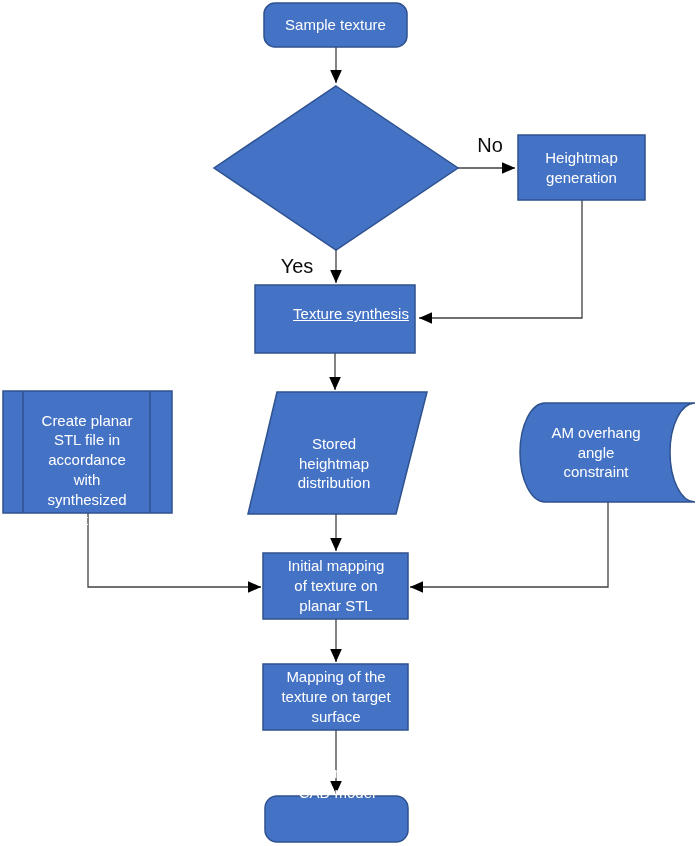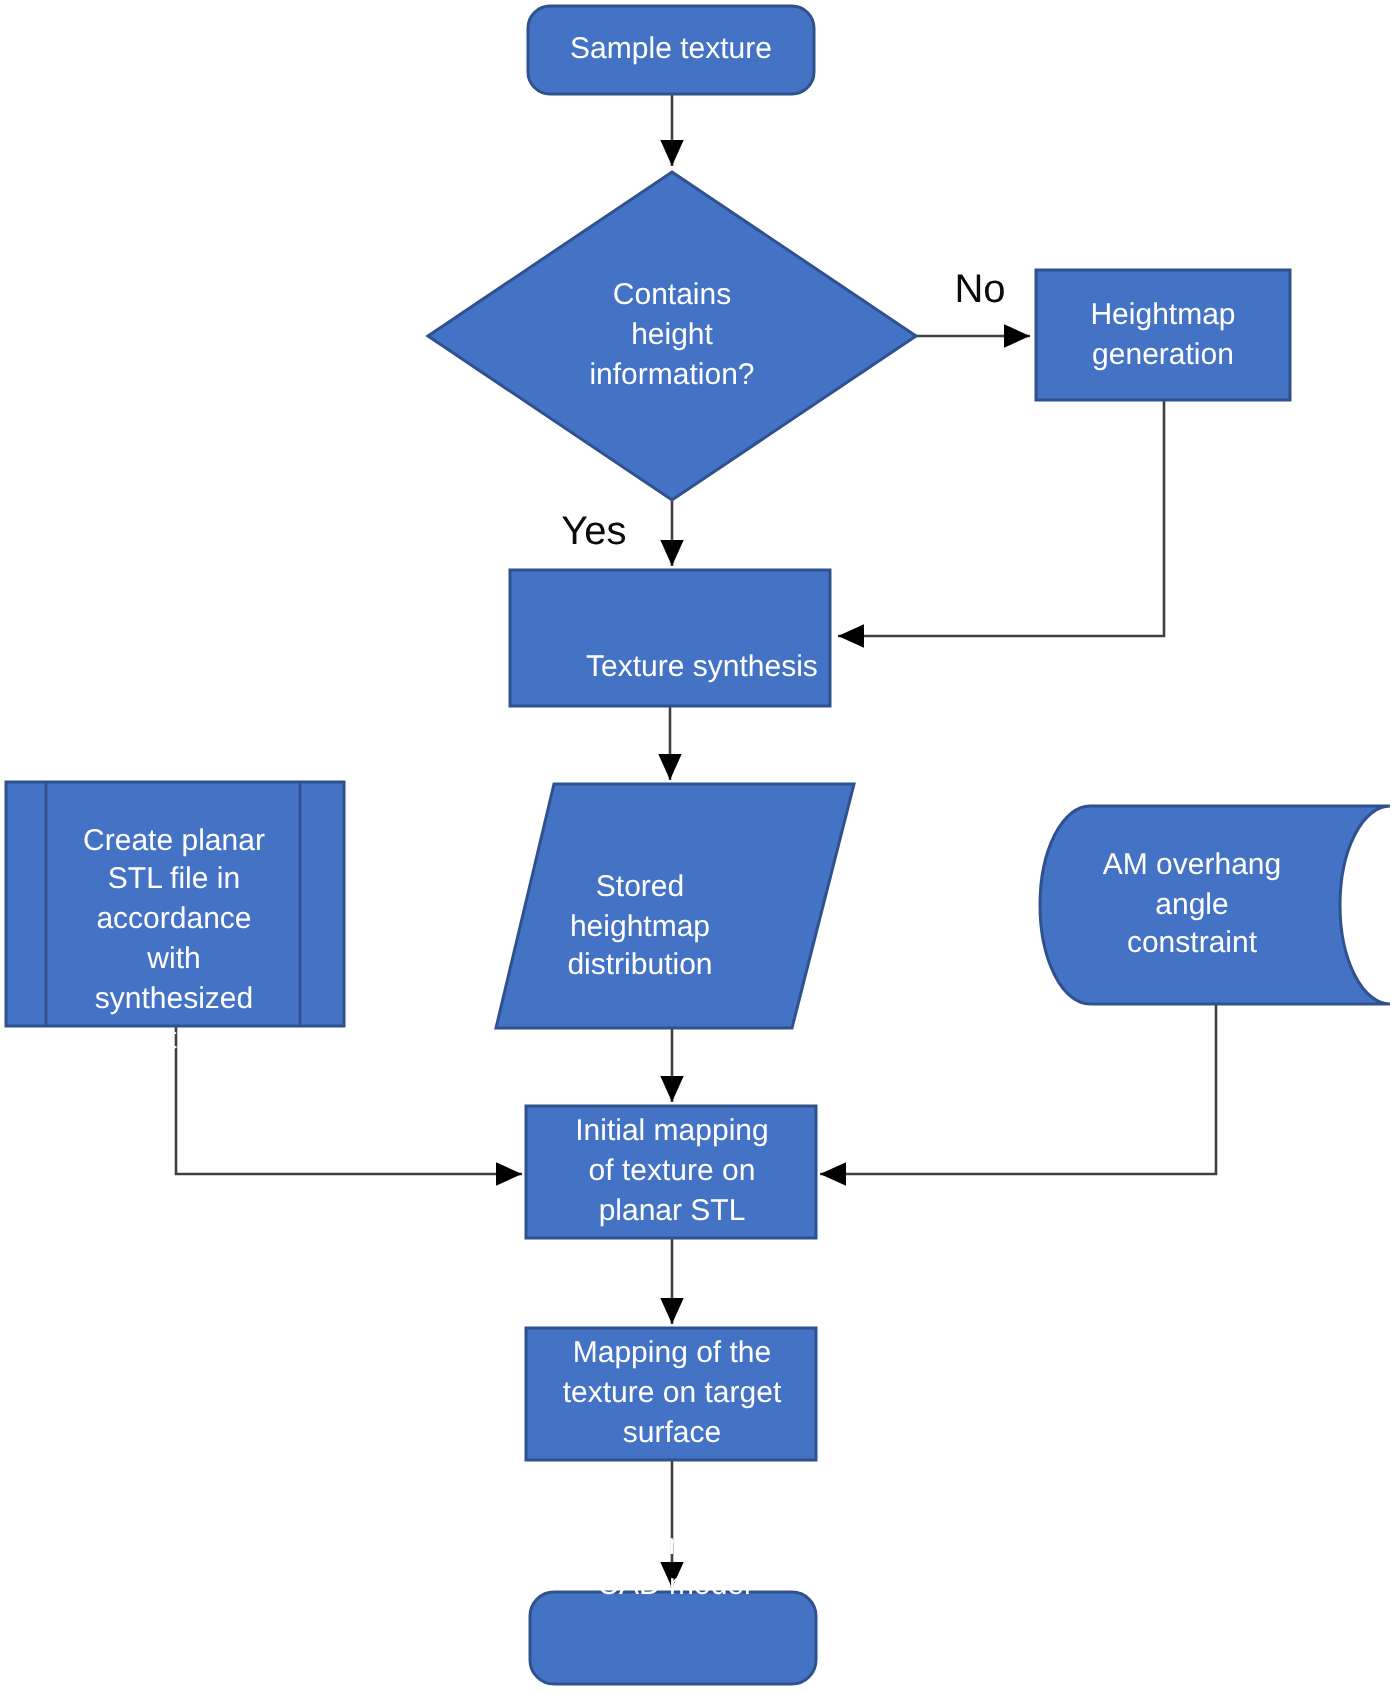--- a/index.html
+++ b/index.html
@@ -64,27 +64,26 @@
       <line x1="150" y1="391" x2="150" y2="513"></line>
       <path d="M545,403 L695,403 A25,49.5 0 0 0 695,502 L545,502 A25,49.5 0 0 1 545,403 Z"></path>
       <rect x="263" y="553" width="145" height="66"></rect>
       <rect x="263" y="664" width="145" height="66"></rect>
       <rect x="265" y="796" width="143" height="46" rx="12" ry="12"></rect>
     </g>
   </svg>
 
   <div class="lbl" style="left:264px; top:3px;  width:143px; height:44px;">Sample texture</div>
 
-  <div class="lbl" style="left:288px; top:120px; width:96px; height:96px;">Contains height information?</div>
 
   <div class="lbl" style="left:526px; top:135px; width:111px; height:65px;">Heightmap generation</div>
 
-  <div class="lbl" style="left:255px; top:300px; width:192px; height:68px;">Texture synthesis</div>
+  <div class="lbl" style="left:255px; top:280px; width:192px; height:68px;text-decoration:underline;">Texture synthesis</div>
 
-  <div class="lbl" style="left:272px; top:392px; width:96px; height:143px;">Stored heightmap distribution</div>
+  <div class="lbl" style="left:286px; top:392px; width:96px; height:143px;">Stored heightmap distribution</div>
 
   <div class="lbl" style="left:35px;  top:391px; width:104px; height:158px;">Create planar STL file in accordance with synthesized texture</div>
 
   <div class="lbl" style="left:546px; top:403px; width:100px; height:99px;">AM overhang angle constraint</div>
 
   <div class="lbl" style="left:281px; top:553px; width:110px; height:66px;">Initial mapping of texture on planar STL</div>
 
   <div class="lbl" style="left:281px; top:664px; width:110px; height:66px;">Mapping of the texture on target surface</div>
 
   <div class="lbl" style="left:277px; top:760px; width:120px; height:46px;">AM compliant CAD model</div>

